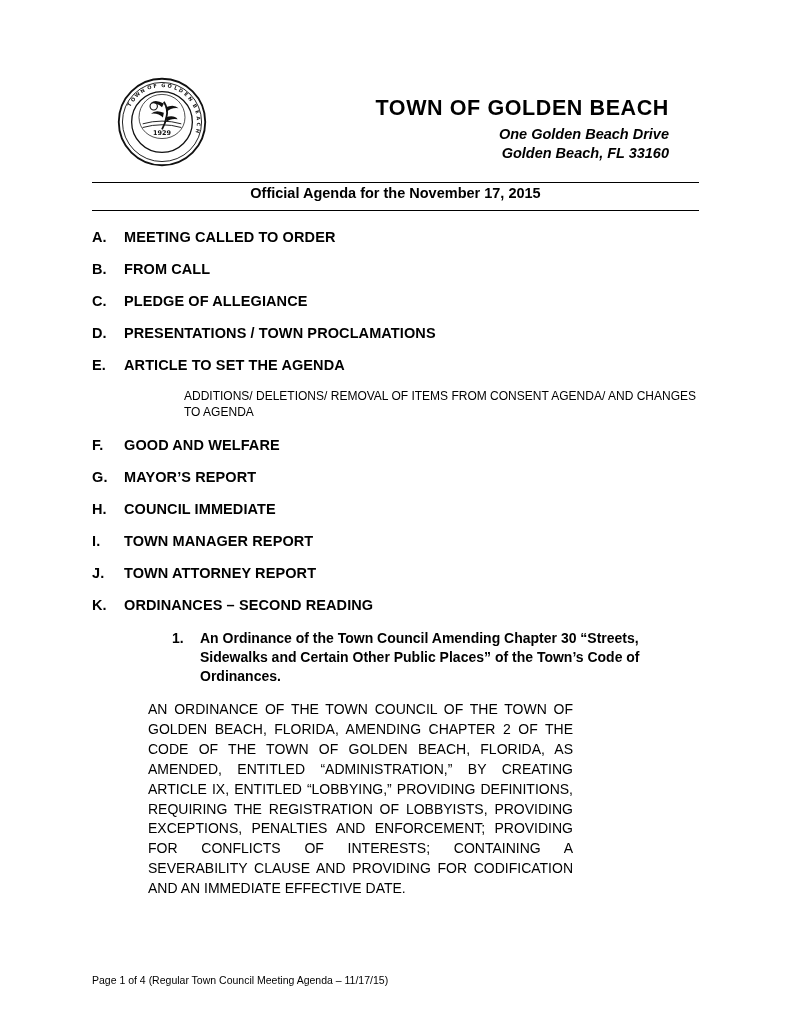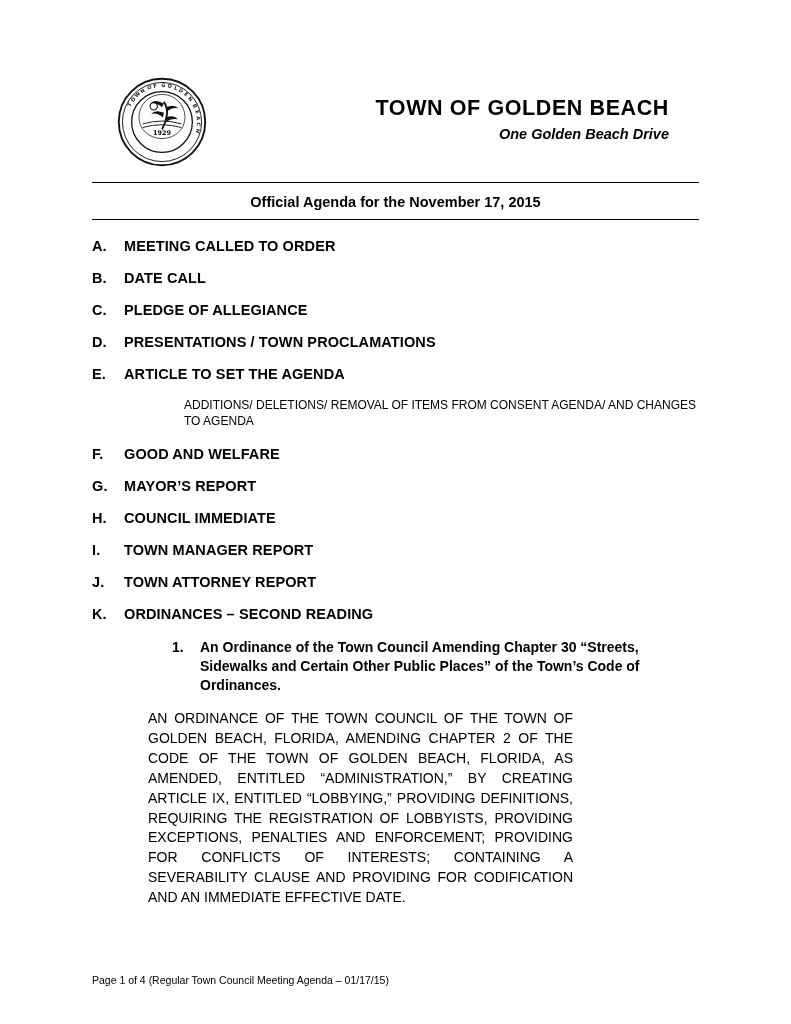--- a/index.html
+++ b/index.html
@@ -64,21 +64,21 @@
     margin: 14px 0 0 0;
     width: 100%;
   }
 
   .agenda-line1, .agenda-line2 {
     text-align: center;
     font-size: 14.5px;
     font-weight: bold;
     line-height: 1.38;
   }
-  .agenda-line1 { margin-top: 9px; }
+  .agenda-line1 { }
 
   .rule2 {
     border: 0;
     border-top: 1px solid #000;
     margin: 7px 0 0 0;
     width: 100%;
   }
 
   
   .items {
@@ -178,37 +178,38 @@
           <text transform="rotate(74 50 50)" x="50" y="12" text-anchor="middle">E</text>
           <text transform="rotate(84 50 50)" x="50" y="12" text-anchor="middle">A</text>
           <text transform="rotate(94 50 50)" x="50" y="12" text-anchor="middle">C</text>
           <text transform="rotate(104 50 50)" x="50" y="12" text-anchor="middle">H</text>
         </g>
       </svg>
     </div>
     <div class="titleblock">
       <div class="town-title">TOWN OF GOLDEN BEACH</div>
       <div class="town-addr1">One Golden Beach Drive</div>
+      <div class="town-addr2">Golden Beach, FL  33160</div>
     </div>
   </div>
 
   <hr class="rule">
 
   <div class="agenda-line1">Official Agenda for the November 17, 2015</div>
 
   <hr class="rule2">
 
   <div class="items">
     <div class="item">
       <span class="letter">A.</span>
       <span class="label">MEETING CALLED TO ORDER</span>
     </div>
     <div class="item">
       <span class="letter">B.</span>
-      <span class="label">DATE CALL</span>
+      <span class="label">FROM CALL</span>
     </div>
     <div class="item">
       <span class="letter">C.</span>
       <span class="label">PLEDGE OF ALLEGIANCE</span>
     </div>
     <div class="item">
       <span class="letter">D.</span>
       <span class="label">PRESENTATIONS / TOWN PROCLAMATIONS</span>
     </div>
     <div class="item">
@@ -246,15 +247,15 @@
     </div>
   </div>
 
   <div class="sub-item">
     <span class="num">1.</span>
     <span class="text">An Ordinance of the Town Council Amending Chapter 30 “Streets, Sidewalks and Certain Other Public Places” of the Town’s Code of Ordinances.</span>
   </div>
 
   <div class="ord-body">AN ORDINANCE OF THE TOWN COUNCIL OF THE TOWN OF GOLDEN BEACH, FLORIDA, AMENDING CHAPTER 2 OF THE CODE OF THE TOWN OF GOLDEN BEACH, FLORIDA, AS AMENDED, ENTITLED “ADMINISTRATION,” BY CREATING ARTICLE IX, ENTITLED “LOBBYING,” PROVIDING DEFINITIONS, REQUIRING THE REGISTRATION OF LOBBYISTS, PROVIDING EXCEPTIONS, PENALTIES AND ENFORCEMENT; PROVIDING FOR CONFLICTS OF INTERESTS; CONTAINING A SEVERABILITY CLAUSE AND PROVIDING FOR CODIFICATION AND AN IMMEDIATE EFFECTIVE DATE.</div>
 
-  <div class="footer">Page 1 of 4 (Regular Town Council Meeting Agenda – 01/17/15)</div>
+  <div class="footer">Page 1 of 4 (Regular Town Council Meeting Agenda – 11/17/15)</div>
 
 </div>
 
 </body></html>

